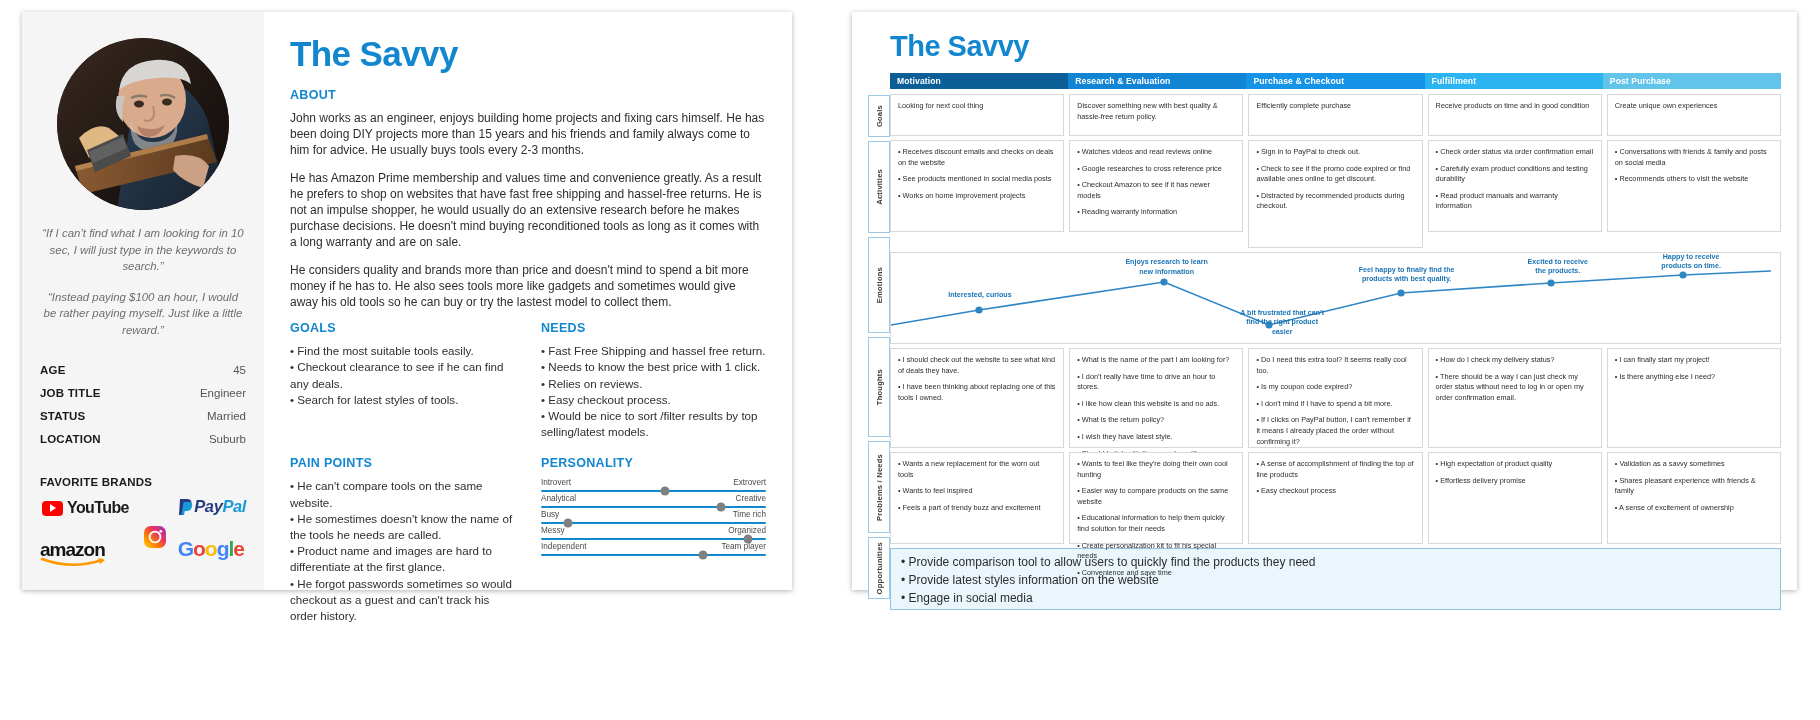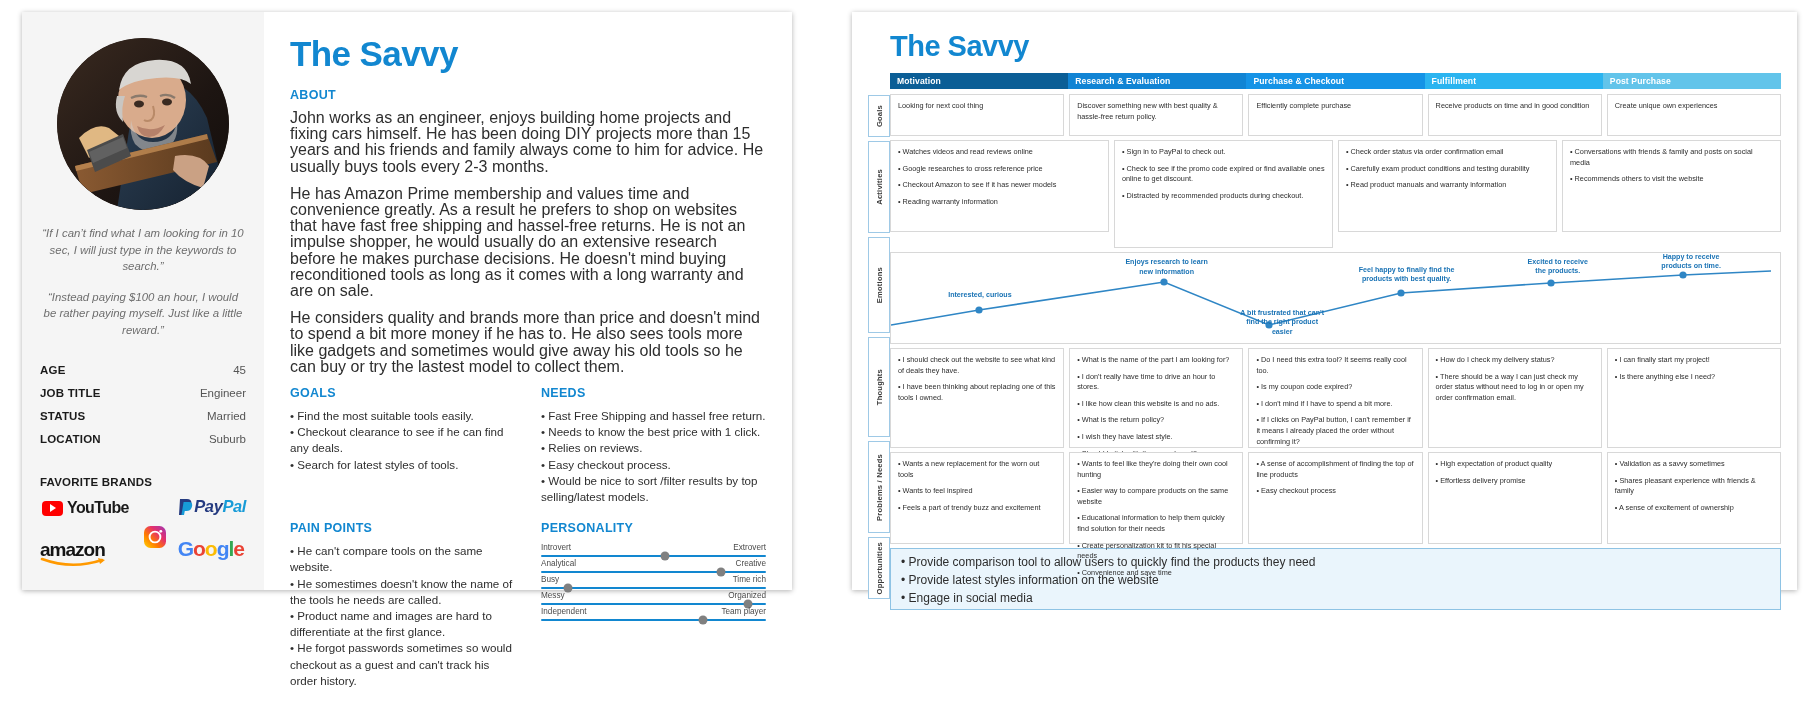--- a/index.html
+++ b/index.html
@@ -78,21 +78,21 @@
   
   .persona-main { flex: 1; padding: 22px 26px 10px 26px; position: relative; }
   .persona-title {
     font-size: 35px; font-weight: bold; color: #1287d0; letter-spacing: -0.6px;
     line-height: 40px; margin-bottom: 14px;
   }
   .sec-head {
     font-size: 12.5px; font-weight: bold; color: #1287d0;
     letter-spacing: .3px; margin-bottom: 8px;
   }
-  .body-text { font-size: 16px; line-height: 16.2px; color: #2e2e2e; }
+  .body-text { font-size: 12px; line-height: 16.2px; color: #2e2e2e; }
   .body-text p { margin-bottom: 11px; }
 
   .two-col { display: flex; gap: 26px; margin-top: 10px; }
   .col { flex: 1; }
   .bullets { font-size: 11.6px; line-height: 16.2px; color: #2e2e2e; }
   .bullets div { margin-bottom: 0px; }
 
   .sliders { margin-top: 7px; }
   .slider-block { margin-bottom: 2px; position: relative; }
   .slider-labels {
@@ -439,20 +439,25 @@
           <div class="cell goal" style="height:42px">
             <div class="li">Receive products on time and in good condition</div>
           </div>
           <div class="cell goal" style="height:42px">
             <div class="li">Create unique own experiences</div>
           </div>
         </div>
 
         <div class="row">
           <div class="cell" style="height:92px">
+            <div class="li">• Receives discount emails and checks on deals on the website</div>
+            <div class="li">• See products mentioned in social media posts</div>
+            <div class="li">• Works on home improvement projects</div>
+          </div>
+          <div class="cell" style="height:92px">
             <div class="li">• Watches videos and read reviews online</div>
             <div class="li">• Google researches to cross reference price</div>
             <div class="li">• Checkout Amazon to see if it has newer models</div>
             <div class="li">• Reading warranty information</div>
           </div>
           <div class="cell" style="height:108px">
             <div class="li">• Sign in to PayPal to check out.</div>
             <div class="li">• Check to see if the promo code expired or find available ones online to get discount.</div>
             <div class="li">• Distracted by recommended products during checkout.</div>
           </div>

